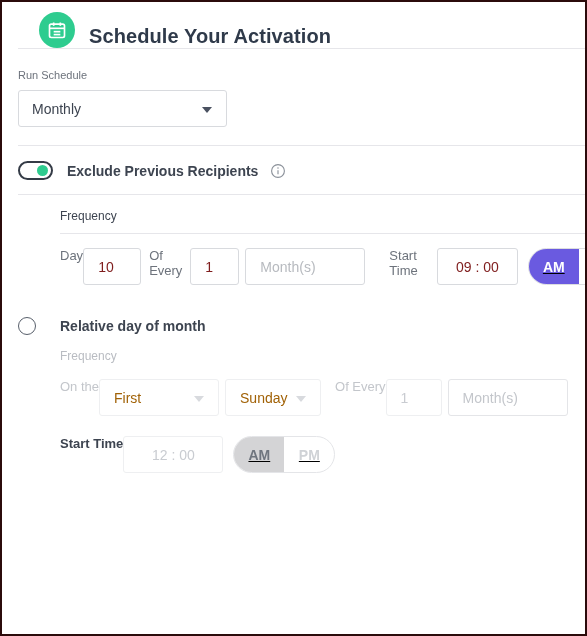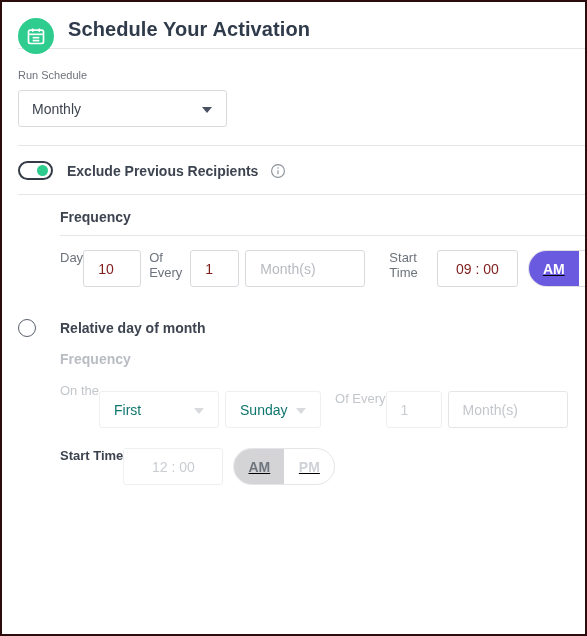--- a/index.html
+++ b/index.html
@@ -17,24 +17,25 @@
     height: 636px;
     box-sizing: border-box;
     border: 2px solid #2b0b0b;
     background: #ffffff;
     overflow: hidden;
   }
 
   
   .header {
     display: flex;
-    align-items: flex-start;
+    align-items: flex-end;
     padding: 16px 0 0 16px;
     height: 46px;
     box-sizing: border-box;
+    margin-left: 21px;
   }
   .header-icon {
     width: 36px;
     height: 36px;
     border-radius: 50%;
     background: #2ecc8f;
     display: flex;
     align-items: center;
     justify-content: center;
     flex: 0 0 auto;
@@ -167,22 +168,22 @@
     left: 3px;
   }
   .radio-label {
     font-size: 14px;
     color: #3d4450;
     font-weight: bold;
     margin-left: 24px;
   }
 
   .freq-heading {
-    font-size: 14px;
-    font-weight: bold;
+    font-size: 12px;
+    font-weight: normal;
     color: #3d4450;
     margin: 14px 0 10px 58px;
   }
   .freq-heading.disabled {
     color: #b9bcc2;
   }
 
   
   .fields {
     padding-left: 58px;
@@ -289,23 +290,22 @@
   .select-small {
     position: relative;
     height: 37px;
     border: 1px solid #eeeff1;
     border-radius: 3px;
     box-sizing: border-box;
     display: flex;
     align-items: center;
     padding-left: 14px;
     font-size: 14px;
-    color: #0f766e;
+    color: #a16207;
     background: #fff;
-    margin-top: 8px;
   }
   .caret-faint {
     position: absolute;
     right: 14px;
     top: 50%;
     margin-top: -2px;
     width: 0;
     height: 0;
     border-left: 5.5px solid transparent;
     border-right: 5.5px solid transparent;

